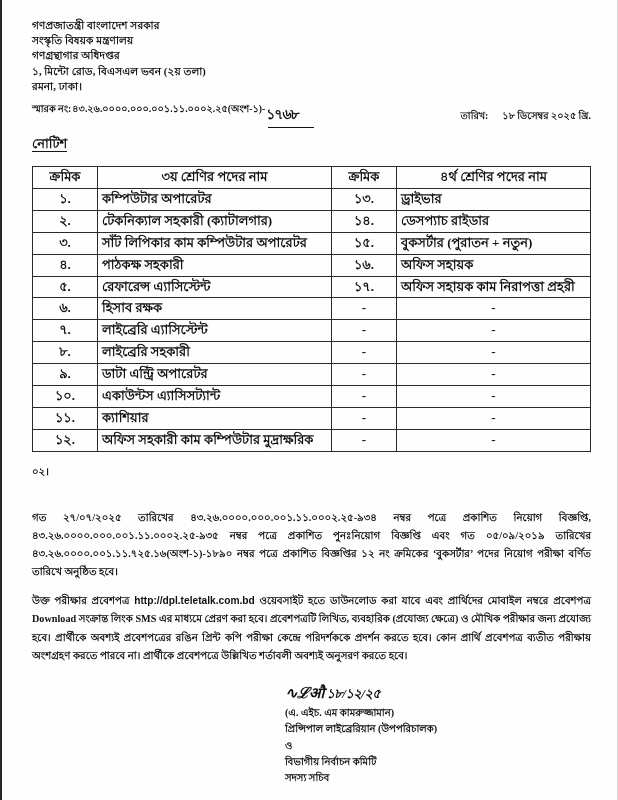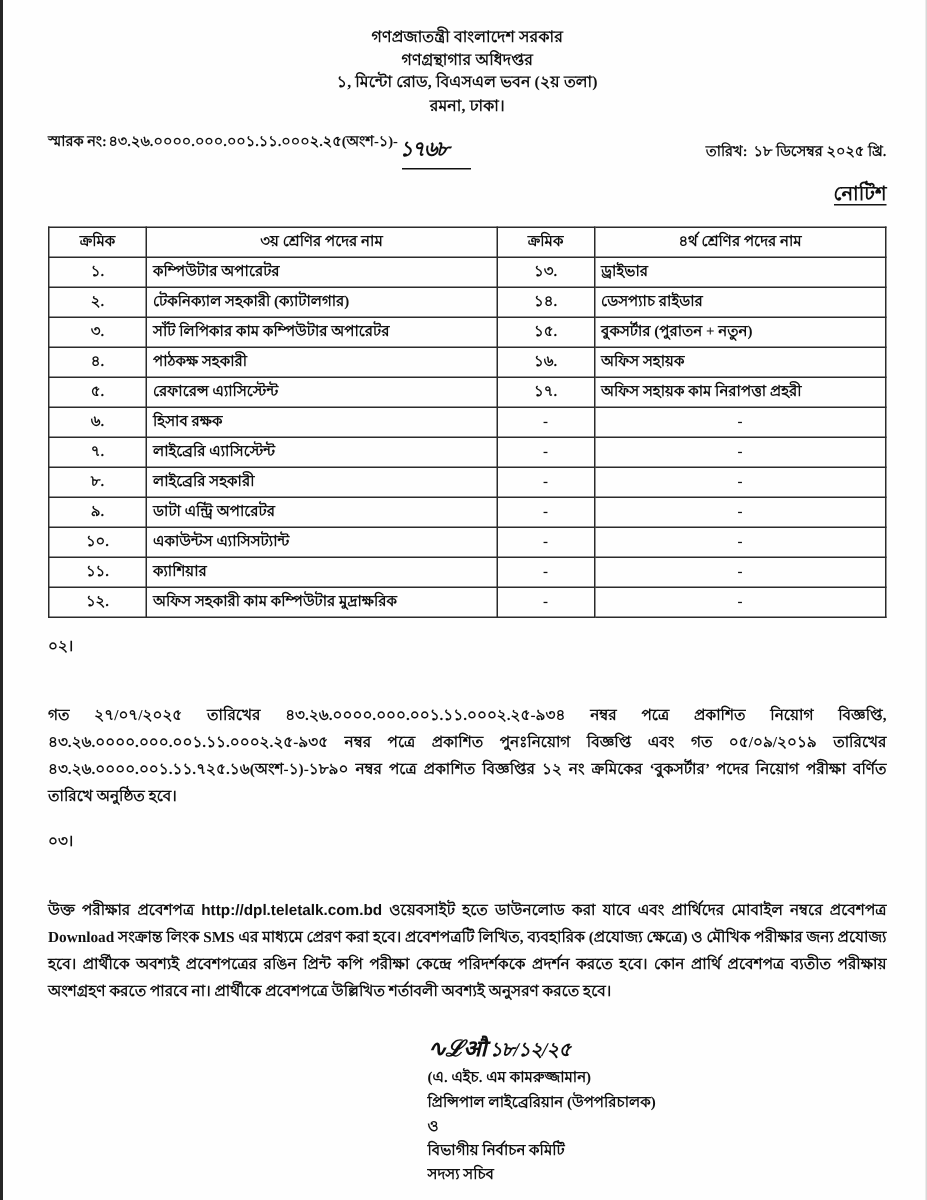--- a/index.html
+++ b/index.html
@@ -20,21 +20,20 @@
     inset: 0;
     background: #fefefe;
     border-left: 2px solid #262626;
     border-right: 1px solid #d8d8d8;
     box-sizing: border-box;
     padding: 18px 26px 10px 30px;
   }
 
   
   .letterhead {
-    text-align: center;
     line-height: 1.45;
   }
   .letterhead div {
     font-size: 10.5px;
     letter-spacing: .1px;
     font-weight: 600;
   }
 
   
   .memo-row {
@@ -42,40 +41,39 @@
     justify-content: space-between;
     align-items: flex-end;
     margin-top: 7px;
     font-size: 9.7px;
     font-weight: 600;
   }
   .memo-left { white-space: nowrap; display: flex; align-items: flex-start; gap: 1px; }
   .memo-hand {
     font-family: "DejaVu Serif", serif;
     font-size: 14px;
-    font-style: italic;
     font-weight: 700;
     letter-spacing: -1px;
     position: relative;
     top: 2px;
   }
   .memo-hand::after {
     content: "";
     position: absolute;
     left: 2px;
     bottom: -1px;
     width: 46px;
     height: 1px;
     background: #111;
   }
-  .memo-right { white-space: nowrap; display: flex; gap: 4px; }
+  .memo-right { white-space: nowrap; display: flex; gap: 14px; }
 
   
   .notice-title {
-    text-align: right;
+    text-align: left;
     margin-top: 9px;
     font-size: 13px;
     font-weight: 700;
   }
   .notice-title span {
     border-bottom: 1.4px solid #151515;
     padding-bottom: 0px;
   }
 
   
@@ -98,21 +96,21 @@
   }
   .numbered .num { flex: 0 0 46px; }
   .numbered .body { flex: 1; text-align: justify; }
   .mono-url { font-family: Liberation Sans, sans-serif; }
 
   
   table.posts {
     width: 100%;
     border-collapse: collapse;
     margin-top: 11px;
-    font-size: 10px;
+    font-size: 13px;
     font-weight: 600;
   }
   table.posts th, table.posts td {
     border: 1px solid #2a2a2a;
     padding: 2px 4px;
     height: 15px;
     line-height: 1.3;
   }
   table.posts th { text-align: center; font-weight: 700; }
   td.sl { text-align: center; width: 56px; }
@@ -143,20 +141,21 @@
     letter-spacing: -.5px;
   }
 </style>
 </head>
 <body>
 
 <div class="page">
 
   <div class="letterhead">
     <div>গণপ্রজাতন্ত্রী বাংলাদেশ সরকার</div>
+    <div>সংস্কৃতি বিষয়ক মন্ত্রণালয়</div>
     <div>গণগ্রন্থাগার অধিদপ্তর</div>
     <div>১, মিন্টো রোড, বিএসএল ভবন (২য় তলা)</div>
     <div>রমনা, ঢাকা।</div>
   </div>
 
   <div class="memo-row">
     <div class="memo-left">
       <span>স্মারক নং:</span>
       <span>৪৩.২৬.০০০০.০০০.০০১.১১.০০০২.২৫(অংশ-১)-</span>
       <span class="memo-hand">১৭৬৮</span>
@@ -256,21 +255,20 @@
         </tr>
       </tbody>
   </table>
 
   <div class="numbered">
     <div class="num">০২।</div>
     <div class="body">গত ২৭/০৭/২০২৫ তারিখের ৪৩.২৬.০০০০.০০০.০০১.১১.০০০২.২৫-৯৩৪ নম্বর পত্রে প্রকাশিত নিয়োগ বিজ্ঞপ্তি, ৪৩.২৬.০০০০.০০০.০০১.১১.০০০২.২৫-৯৩৫ নম্বর পত্রে প্রকাশিত পুনঃনিয়োগ বিজ্ঞপ্তি এবং গত ০৫/০৯/২০১৯ তারিখের ৪৩.২৬.০০০০.০০১.১১.৭২৫.১৬(অংশ-১)-১৮৯০ নম্বর পত্রে প্রকাশিত বিজ্ঞপ্তির ১২ নং ক্রমিকের ‘বুকসর্টার’ পদের নিয়োগ পরীক্ষা বর্ণিত তারিখে অনুষ্ঠিত হবে।</div>
   </div>
 
   <div class="numbered">
-    <div class="num">০৩।</div>
     <div class="body">
       <span>উক্ত পরীক্ষার প্রবেশপত্র </span><span class="mono-url">http://dpl.teletalk.com.bd</span><span> ওয়েবসাইট হতে ডাউনলোড করা যাবে এবং প্রার্থিদের মোবাইল নম্বরে প্রবেশপত্র Download সংক্রান্ত লিংক SMS এর মাধ্যমে প্রেরণ করা হবে। প্রবেশপত্রটি লিখিত, ব্যবহারিক (প্রযোজ্য ক্ষেত্রে) ও মৌখিক পরীক্ষার জন্য প্রযোজ্য হবে। প্রার্থীকে অবশ্যই প্রবেশপত্রের রঙিন প্রিন্ট কপি পরীক্ষা কেন্দ্রে পরিদর্শককে প্রদর্শন করতে হবে। কোন প্রার্থি প্রবেশপত্র ব্যতীত পরীক্ষায় অংশগ্রহণ করতে পারবে না। প্রার্থীকে প্রবেশপত্রে উল্লিখিত শর্তাবলী অবশ্যই অনুসরণ করতে হবে।</span>
     </div>
   </div>
 
   <div class="sign-block">
     <div>
       <span class="sign-mark">∿ℒऔ</span>
       <span class="sign-date">১৮/১২/২৫</span>
     </div>

